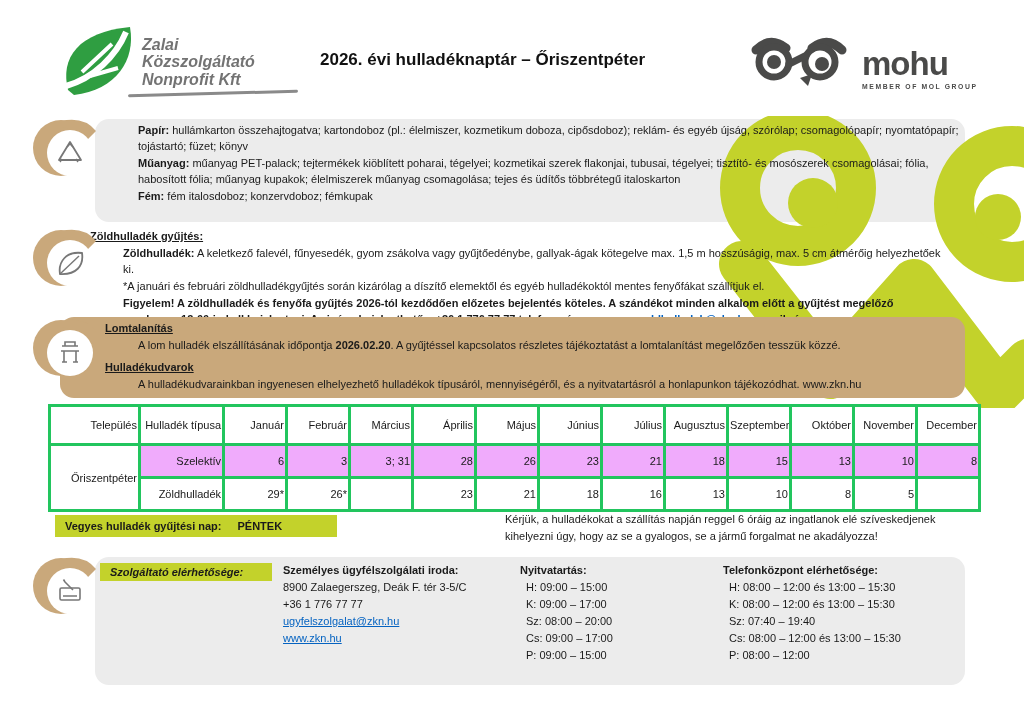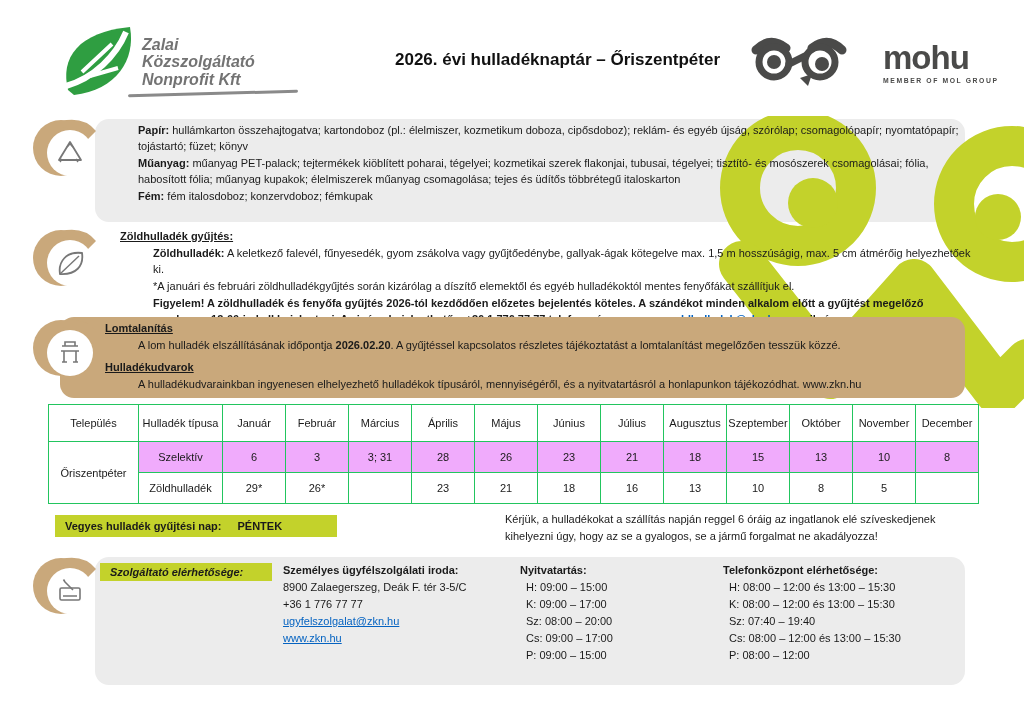--- a/index.html
+++ b/index.html
@@ -4,42 +4,42 @@
 <style>
   html,body{margin:0;padding:0;background:#fff;}
   .page{position:relative;width:1024px;height:724px;background:#fff;overflow:hidden;
         font-family:"Liberation Sans",sans-serif;color:#1a1a1a;}
   
   .leaf-logo{position:absolute;left:60px;top:24px;width:78px;height:80px;z-index:4;}
   .zalai-text{position:absolute;left:142px;top:36px;z-index:4;font-style:italic;font-weight:bold;
               font-size:16px;line-height:1.08;color:#737373;}
   .zalai-swoosh{position:absolute;left:128px;top:92px;width:170px;height:3px;background:#8a8a8a;
                 border-radius:2px;transform:rotate(-1.5deg);z-index:4;}
-  .doc-title{position:absolute;left:320px;top:50px;width:400px;text-align:right;
+  .doc-title{position:absolute;left:320px;top:50px;width:400px;text-align:left;
              font-size:17px;font-weight:bold;color:#111;z-index:4;}
-  .mohu{position:absolute;left:750px;top:34px;z-index:4;display:flex;align-items:center;gap:21px;}
+  .mohu{position:absolute;left:750px;top:34px;z-index:4;display:flex;align-items:flex-end;}
   .mohu-text{margin-left:12px;}
   .mohu-name{font-size:33px;font-weight:bold;color:#4a4a49;line-height:1;letter-spacing:-1px;}
   .mohu-sub{font-size:6.8px;font-weight:bold;color:#4a4a49;letter-spacing:1.6px;margin-top:3px;}
   
   .watermark{position:absolute;right:0;top:116px;width:344px;height:292px;z-index:1;pointer-events:none;}
   
   .blob{position:absolute;width:66px;height:66px;z-index:3;}
   
   .graybox{position:absolute;background:#ececec;border-radius:14px;z-index:0;}
   .tanbox{position:absolute;background:#c9a87b;border-radius:14px;z-index:2;}
   .sect{position:absolute;z-index:2;font-size:11px;line-height:1.45;}
   .sect-head{font-weight:bold;text-decoration:underline;margin:0 0 2px 0;}
   .sect p{margin:0 0 1px 0;}
   .indent{padding-left:33px;}
   a.link{color:#0563c1;text-decoration:underline;}
   
   table.cal{position:absolute;left:48px;top:404px;width:930px;border-collapse:collapse;z-index:3;
             table-layout:fixed;background:#fff;font-size:11px;}
-  table.cal th,table.cal td{border:1px solid #22c55e;text-align:center;vertical-align:middle;
+  table.cal th,table.cal td{border:3px solid #22c55e;text-align:right;vertical-align:middle;
             font-weight:normal;padding:2px 1px;overflow:hidden;}
   table.cal th{height:32px;}
   table.cal td{height:26px;}
   td.lime-cell{background:#f0abfc;}
   
   .mixed-bar{position:absolute;left:55px;top:515px;width:282px;height:22px;background:#c3d22b;
              display:flex;align-items:center;font-size:11px;font-weight:bold;z-index:2;}
   .mixed-bar .lbl{padding-left:10px;}
   .mixed-bar .val{margin-left:16px;}
   .note{position:absolute;left:505px;top:511px;width:460px;font-size:11px;line-height:1.55;z-index:2;}
@@ -112,21 +112,21 @@
     <p class="indent"><b>Fém:</b> <span>fém italosdoboz; konzervdoboz; fémkupak</span></p>
   </div>
 
   <svg class="blob" style="left:32px;top:224px;" viewBox="0 0 66 66">
     <circle cx="29" cy="34" r="28" fill="#c9a87b"></circle>
     <path d="M29 7 Q52 2 64 17 L51 30 Q45 14 29 13 Z" fill="#c9a87b"></path>
     <circle cx="38" cy="39" r="23" fill="#fff"></circle>
     <path d="M28 50 C26 38 34 27 50 29 C52 42 44 51 28 50 Z" fill="none" stroke="#777" stroke-width="1.8"></path>
     <path d="M28 50 L47 32" fill="none" stroke="#777" stroke-width="1.4"></path>
   </svg>
-  <div class="sect" style="left:120px;top:229px;width:858px;">
+  <div class="sect" style="left:90px;top:229px;width:858px;">
     <p class="sect-head">Zöldhulladék gyűjtés:</p>
     <p class="indent"><b>Zöldhulladék:</b> <span>A keletkező falevél, fűnyesedék, gyom zsákolva vagy gyűjtőedénybe, gallyak-ágak kötegelve max. 1,5 m hosszúságig, max. 5 cm átmérőig helyezhetőek ki.</span></p>
     <p class="indent">*A januári és februári zöldhulladékgyűjtés során kizárólag a díszítő elemektől és egyéb hulladékoktól mentes fenyőfákat szállítjuk el.</p>
     <p class="indent"><b><span>Figyelem! A zöldhulladék és fenyőfa gyűjtés 2026-tól kezdődően előzetes bejelentés köteles. A szándékot minden alkalom előtt a gyűjtést megelőző munkanap 12:00-ig kell bejelenteni. Az igény bejelenthető a +36 1 776 77 77 telefonszámon, vagy a </span><a class="link" href="#">zoldhulladek@zkn.hu</a><span> e-mail címen.</span></b></p>
   </div>
 
   <div class="tanbox" style="left:60px;top:317px;width:905px;height:81px;"></div>
   <svg class="blob" style="left:32px;top:314px;" viewBox="0 0 66 66">
     <circle cx="29" cy="34" r="28" fill="#c9a87b"></circle>
     <path d="M29 7 Q52 2 64 17 L51 30 Q45 14 29 13 Z" fill="#c9a87b"></path>

